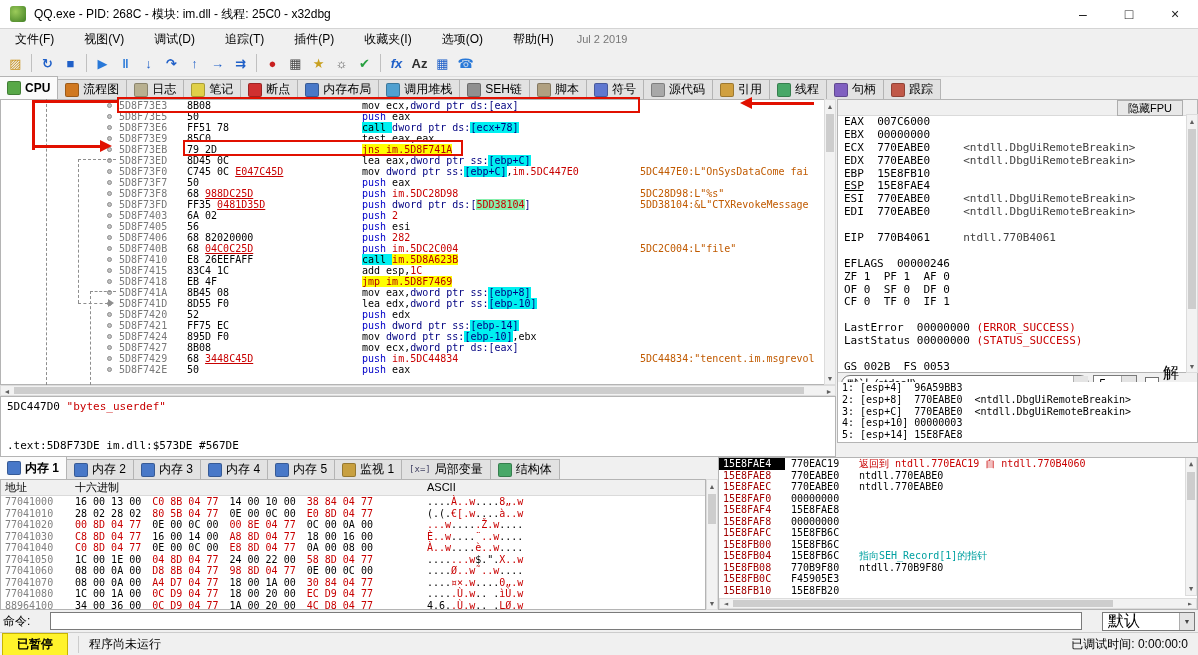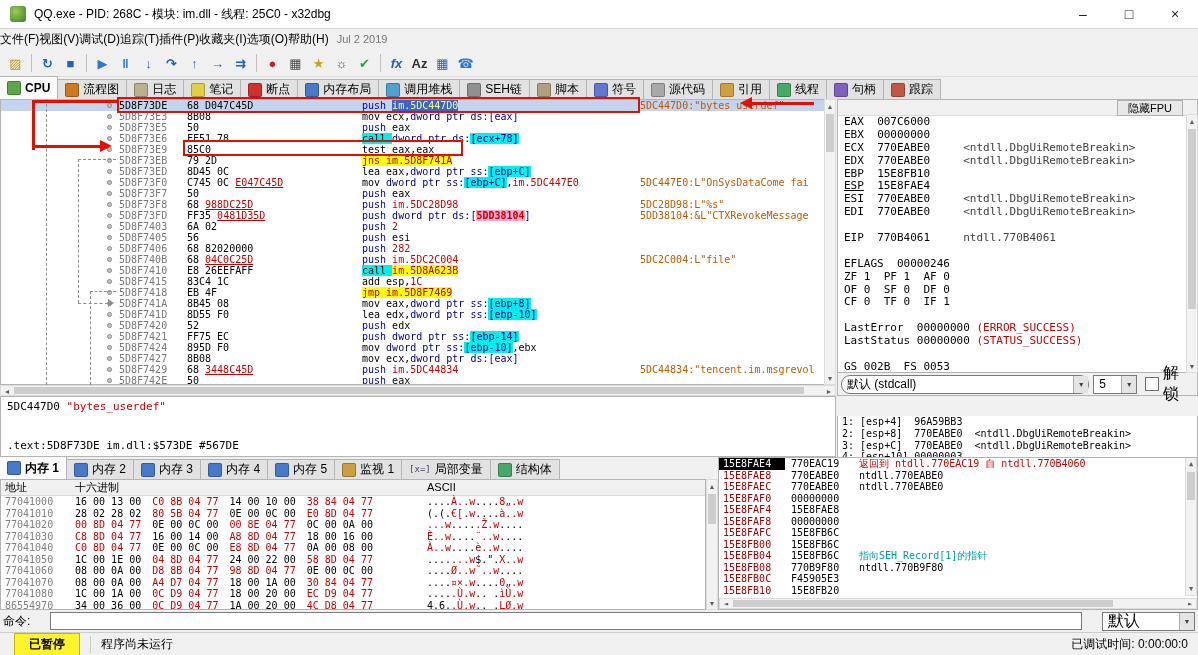--- a/index.html
+++ b/index.html
@@ -10,21 +10,21 @@
   .titlebar{position:absolute;left:0;top:0;width:1198px;height:28px;background:#FFF;
             border-bottom:1px solid #D4D4D4;display:flex;align-items:center;}
   .appicon{width:16px;height:16px;margin:0 8px 0 10px;border-radius:3px;
            background:radial-gradient(circle at 35% 35%,#9CCB5A,#3F7E23);}
   .title{font-size:12px;}
   .winbtns{margin-left:auto;display:flex;height:100%;}
   .winbtn{width:46px;height:100%;display:flex;align-items:center;justify-content:center;font-size:14px;color:#222;}
 
   
   .menubar{position:absolute;left:0;top:28px;width:1198px;height:22px;display:flex;align-items:center;font-size:12px;}
-  .menu-item{padding:2px 0;}
+  .menu-item{padding:2px 15px;}
   .menu-date{color:#777;margin-left:8px;font-size:11px;}
   .toolbar{position:absolute;left:0;top:50px;width:1198px;height:27px;display:flex;align-items:center;
            padding-left:4px;border-bottom:1px solid #DDD;box-sizing:border-box;}
   .tbicon{width:21px;height:21px;margin:0 1px;display:flex;align-items:center;justify-content:center;
           font-size:13px;font-weight:bold;border-radius:2px;}
   .tbsep{width:1px;height:18px;background:#C0C0C0;margin:0 4px;}
 
   
   .viewtabs{position:absolute;left:0;top:77px;width:1198px;height:22px;display:flex;align-items:flex-end;}
   .vtab{height:19px;display:flex;align-items:center;padding:0 7px;font-size:12px;border:1px solid #B4B4B4;
@@ -51,21 +51,21 @@
   
   .tk-m{color:#000;margin-top:34px;} .tk-p{color:#0000C8;} .tk-reg{color:#000;} .tk-t{color:#000;}
   .tk-call{background:#00F0F0;color:#000;}
   .tk-jmp{background:#FFFF00;color:#B40000;}
   .tk-jt{background:#FFFF00;color:#B40000;}
   .tk-sym{color:#C80000;}
   .tk-symhl{background:#3A64C8;color:#FFFF80;}
   .tk-mem{color:#000080;}
   .tk-memc{color:#000080;background:#00F0F0;}
   .tk-num{color:#C80000;}
-  .tk-numhl{color:#C80000;background:#f9a8d4;font-weight:bold;}
+  .tk-numhl{color:#C80000;background:#86efac;}
   .bt{color:#000;} .btr{color:#C80000;text-decoration:underline;}
 
   
   .vscroll{position:absolute;width:12px;background:#F2F2F2;border:1px solid #DCDCDC;box-sizing:border-box;}
   .hscroll{position:absolute;height:11px;background:#F2F2F2;border:1px solid #DCDCDC;box-sizing:border-box;}
   .vthumb{position:absolute;left:1px;width:8px;background:#CDCDCD;}
   .hthumb{position:absolute;top:1px;height:7px;background:#CDCDCD;}
   .sbtn{position:absolute;font-size:7px;color:#606060;width:10px;height:10px;display:flex;
         align-items:center;justify-content:center;}
 
@@ -93,21 +93,21 @@
   #count-select{width:38px;margin-left:4px;}
   .chk{width:12px;height:12px;border:1px solid #707070;background:#FFF;margin:0 4px 0 8px;}
   .chklbl{font-size:16px;}
 
   
   #infobox{position:absolute;left:0;top:396px;width:836px;height:61px;background:#FFF;
            border:1px solid #B4B4B4;box-sizing:border-box;font-family:"DejaVu Sans Mono",monospace;
            font-size:11px;padding:3px 6px;}
   #infobox .red{color:#C80000;}
   .infoloc{position:absolute;left:6px;bottom:4px;}
-  #args{position:absolute;left:837px;top:416px;width:361px;height:61px;background:#FFF;
+  #args{position:absolute;left:837px;top:382px;width:361px;height:61px;background:#FFF;
         border:1px solid #B4B4B4;border-top:none;box-sizing:border-box;overflow:hidden;
         font-family:"DejaVu Sans Mono",monospace;font-size:10px;}
   .aline{height:11.8px;line-height:11.8px;white-space:pre;padding-left:4px;}
 
   
   #bottomtabs{position:absolute;left:0;top:457px;width:718px;height:22px;display:flex;align-items:flex-end;}
   #dump{position:absolute;left:0;top:479px;width:706px;height:131px;background:#FFF;
         border:1px solid #B4B4B4;box-sizing:border-box;overflow:hidden;
         font-family:"DejaVu Sans Mono",monospace;font-size:10px;}
   .dumphead{height:15px;line-height:14px;background:#F0F0F0;border-bottom:1px solid #DADADA;
@@ -132,21 +132,21 @@
   .st-cmt{flex:1;overflow:hidden;color:#000;}
   .st-ret{color:#C80000;} .st-seh{color:#00A0A0;} .st-sym{color:#000;}
 
   
   #cmdrow{position:absolute;left:0;top:610px;width:1198px;height:22px;display:flex;align-items:center;padding:0 3px;box-sizing:border-box;}
   .cmdlbl{font-size:12px;margin-right:20px;white-space:nowrap;}
   .cmdinput{flex:1;height:16px;border:1px solid #7A7A7A;background:#FFF;font-size:12px;padding:0 3px;outline:none;}
   #cmd-combo{width:86px;margin-left:20px;}
   #statusbar{position:absolute;left:0;top:632px;width:1198px;height:23px;background:#F0F0F0;
              border-top:1px solid #CCC;display:flex;align-items:center;font-size:12px;box-sizing:border-box;}
-  .paused{background:#FFF32B;border:1px solid #C8B400;padding:2px 14px;margin-left:14px;font-weight:bold;}
+  .paused{background:#FFF32B;border:1px solid #C8B400;padding:2px 14px;margin-left:2px;font-weight:bold;}
   .statustext{margin-left:10px;border-left:1px solid #CCC;padding-left:10px;}
   .statusright{margin-left:auto;margin-right:10px;}
 
   
   #annotations{position:absolute;left:0;top:0;width:1198px;height:655px;pointer-events:none;z-index:50;}
   .rline-h,.rline-v{position:absolute;background:#E11000;}
   .rbox{position:absolute;border:2px solid #E11000;box-sizing:border-box;}
   .rtri-l{position:absolute;width:0;height:0;border-top:6px solid transparent;border-bottom:6px solid transparent;border-right:12px solid #E11000;}
   .rtri-r{position:absolute;width:0;height:0;border-top:6px solid transparent;border-bottom:6px solid transparent;border-left:12px solid #E11000;}
   .jmp-h{position:absolute;border-top:1px dashed #8E8E8E;}
@@ -260,21 +260,20 @@
       <span class="tlabel">句柄</span>
     </span>
     <span class="vtab">
       <span class="ticon" style="background: rgb(192, 88, 72);"></span>
       <span class="tlabel">跟踪</span>
     </span>
   </div>
 
 <div id="disasm">
   <div>
-      <div class="drow sel"><span class="dgut"><span class="dot"></span></span><span class="daddr">5D8F73DE</span><span class="dbytes"><span class="bt">68 D047C45D</span></span><span class="dinstr"><span class="tk-p">push </span><span class="tk-symhl">im.5DC447D0</span></span><span class="dcmt">5DC447D0:"bytes_userdef"</span></div>
       <div class="drow"><span class="dgut"><span class="dot"></span></span><span class="daddr">5D8F73E3</span><span class="dbytes"><span class="bt">8B08</span></span><span class="dinstr"><span class="tk-m">mov </span><span class="tk-reg">ecx</span><span class="tk-t">,</span><span class="tk-mem">dword ptr ds:[eax]</span></span><span class="dcmt"></span></div>
       <div class="drow"><span class="dgut"><span class="dot"></span></span><span class="daddr">5D8F73E5</span><span class="dbytes"><span class="bt">50</span></span><span class="dinstr"><span class="tk-p">push </span><span class="tk-reg">eax</span></span><span class="dcmt"></span></div>
       <div class="drow"><span class="dgut"><span class="dot"></span></span><span class="daddr">5D8F73E6</span><span class="dbytes"><span class="bt">FF51 78</span></span><span class="dinstr"><span class="tk-call">call </span><span class="tk-mem">dword ptr ds:</span><span class="tk-memc">[ecx+78]</span></span><span class="dcmt"></span></div>
       <div class="drow"><span class="dgut"><span class="dot"></span></span><span class="daddr">5D8F73E9</span><span class="dbytes"><span class="bt">85C0</span></span><span class="dinstr"><span class="tk-m">test </span><span class="tk-reg">eax</span><span class="tk-t">,</span><span class="tk-reg">eax</span></span><span class="dcmt"></span></div>
       <div class="drow"><span class="dgut"><span class="dot"></span></span><span class="daddr">5D8F73EB</span><span class="dbytes"><span class="bt">79 2D</span></span><span class="dinstr"><span class="tk-jmp">jns </span><span class="tk-jt">im.5D8F741A</span></span><span class="dcmt"></span></div>
       <div class="drow"><span class="dgut"><span class="dot"></span></span><span class="daddr">5D8F73ED</span><span class="dbytes"><span class="bt">8D45 0C</span></span><span class="dinstr"><span class="tk-m">lea </span><span class="tk-reg">eax</span><span class="tk-t">,</span><span class="tk-mem">dword ptr ss:</span><span class="tk-memc">[ebp+C]</span></span><span class="dcmt"></span></div>
       <div class="drow"><span class="dgut"><span class="dot"></span></span><span class="daddr">5D8F73F0</span><span class="dbytes"><span class="bt">C745 0C </span><span class="btr">E047C45D</span></span><span class="dinstr"><span class="tk-m">mov </span><span class="tk-mem">dword ptr ss:</span><span class="tk-memc">[ebp+C]</span><span class="tk-t">,</span><span class="tk-sym">im.5DC447E0</span></span><span class="dcmt">5DC447E0:L"OnSysDataCome fai</span></div>
       <div class="drow"><span class="dgut"><span class="dot"></span></span><span class="daddr">5D8F73F7</span><span class="dbytes"><span class="bt">50</span></span><span class="dinstr"><span class="tk-p">push </span><span class="tk-reg">eax</span></span><span class="dcmt"></span></div>
       <div class="drow"><span class="dgut"><span class="dot"></span></span><span class="daddr">5D8F73F8</span><span class="dbytes"><span class="bt">68 </span><span class="btr">988DC25D</span></span><span class="dinstr"><span class="tk-p">push </span><span class="tk-sym">im.5DC28D98</span></span><span class="dcmt">5DC28D98:L"%s"</span></div>
       <div class="drow"><span class="dgut"><span class="dot"></span></span><span class="daddr">5D8F73FD</span><span class="dbytes"><span class="bt">FF35 </span><span class="btr">0481D35D</span></span><span class="dinstr"><span class="tk-p">push </span><span class="tk-mem">dword ptr ds:[</span><span class="tk-numhl">5DD38104</span><span class="tk-mem">]</span></span><span class="dcmt">5DD38104:&amp;L"CTXRevokeMessage</span></div>
@@ -415,21 +414,21 @@
   <div>
       <div class="dumprow"><span class="du-addr">77041000</span><span class="du-hex"><span class="du-g">16 00 13 00</span><span class="du-g red">C0 8B 04 77</span><span class="du-g">14 00 10 00</span><span class="du-g red">38 84 04 77</span></span><span class="du-ascii"><span>....</span><span class="red">À..w</span><span>....</span><span class="red">8„.w</span></span></div>
       <div class="dumprow"><span class="du-addr">77041010</span><span class="du-hex"><span class="du-g">28 02 28 02</span><span class="du-g red">80 5B 04 77</span><span class="du-g">0E 00 0C 00</span><span class="du-g red">E0 8D 04 77</span></span><span class="du-ascii"><span>(.(.</span><span class="red">€[.w</span><span>....</span><span class="red">à..w</span></span></div>
       <div class="dumprow"><span class="du-addr">77041020</span><span class="du-hex"><span class="du-g red">00 8D 04 77</span><span class="du-g">0E 00 0C 00</span><span class="du-g red">00 8E 04 77</span><span class="du-g">0C 00 0A 00</span></span><span class="du-ascii"><span class="red">...w</span><span>....</span><span class="red">.Ž.w</span><span>....</span></span></div>
       <div class="dumprow"><span class="du-addr">77041030</span><span class="du-hex"><span class="du-g red">C8 8D 04 77</span><span class="du-g">16 00 14 00</span><span class="du-g red">A8 8D 04 77</span><span class="du-g">18 00 16 00</span></span><span class="du-ascii"><span class="red">È..w</span><span>....</span><span class="red">¨..w</span><span>....</span></span></div>
       <div class="dumprow"><span class="du-addr">77041040</span><span class="du-hex"><span class="du-g red">C0 8D 04 77</span><span class="du-g">0E 00 0C 00</span><span class="du-g red">E8 8D 04 77</span><span class="du-g">0A 00 08 00</span></span><span class="du-ascii"><span class="red">À..w</span><span>....</span><span class="red">è..w</span><span>....</span></span></div>
       <div class="dumprow"><span class="du-addr">77041050</span><span class="du-hex"><span class="du-g">1C 00 1E 00</span><span class="du-g red">04 8D 04 77</span><span class="du-g">24 00 22 00</span><span class="du-g red">58 8D 04 77</span></span><span class="du-ascii"><span>....</span><span class="red">...w</span><span>$.".</span><span class="red">X..w</span></span></div>
       <div class="dumprow"><span class="du-addr">77041060</span><span class="du-hex"><span class="du-g">08 00 0A 00</span><span class="du-g red">D8 8B 04 77</span><span class="du-g red">98 8D 04 77</span><span class="du-g">0E 00 0C 00</span></span><span class="du-ascii"><span>....</span><span class="red">Ø..w</span><span class="red">˜..w</span><span>....</span></span></div>
       <div class="dumprow"><span class="du-addr">77041070</span><span class="du-hex"><span class="du-g">08 00 0A 00</span><span class="du-g red">A4 D7 04 77</span><span class="du-g">18 00 1A 00</span><span class="du-g red">30 84 04 77</span></span><span class="du-ascii"><span>....</span><span class="red">¤×.w</span><span>....</span><span class="red">0„.w</span></span></div>
       <div class="dumprow"><span class="du-addr">77041080</span><span class="du-hex"><span class="du-g">1C 00 1A 00</span><span class="du-g red">0C D9 04 77</span><span class="du-g">18 00 20 00</span><span class="du-g red">EC D9 04 77</span></span><span class="du-ascii"><span>....</span><span class="red">.Ù.w</span><span>.. .</span><span class="red">ìÙ.w</span></span></div>
-      <div class="dumprow"><span class="du-addr">86554970</span><span class="du-hex"><span class="du-g">34 00 36 00</span><span class="du-g red">0C D9 04 77</span><span class="du-g">1A 00 20 00</span><span class="du-g red">4C D8 04 77</span></span><span class="du-ascii"><span>4.6.</span><span class="red">.Ù.w</span><span>.. .</span><span class="red">LØ.w</span></span></div>
+      <div class="dumprow"><span class="du-addr">88964100</span><span class="du-hex"><span class="du-g">34 00 36 00</span><span class="du-g red">0C D9 04 77</span><span class="du-g">1A 00 20 00</span><span class="du-g red">4C D8 04 77</span></span><span class="du-ascii"><span>4.6.</span><span class="red">.Ù.w</span><span>.. .</span><span class="red">LØ.w</span></span></div>
     </div>
 </div>
 <div class="vscroll" style="left:706px;top:479px;height:131px;">
   <span class="sbtn" style="top:1px;left:0;">▲</span>
   <span class="vthumb" style="top:14px;height:30px;"></span>
   <span class="sbtn" style="bottom:1px;left:0;">▼</span>
 </div>
 
 <div id="stackwrap">
   <div id="stackrows">

